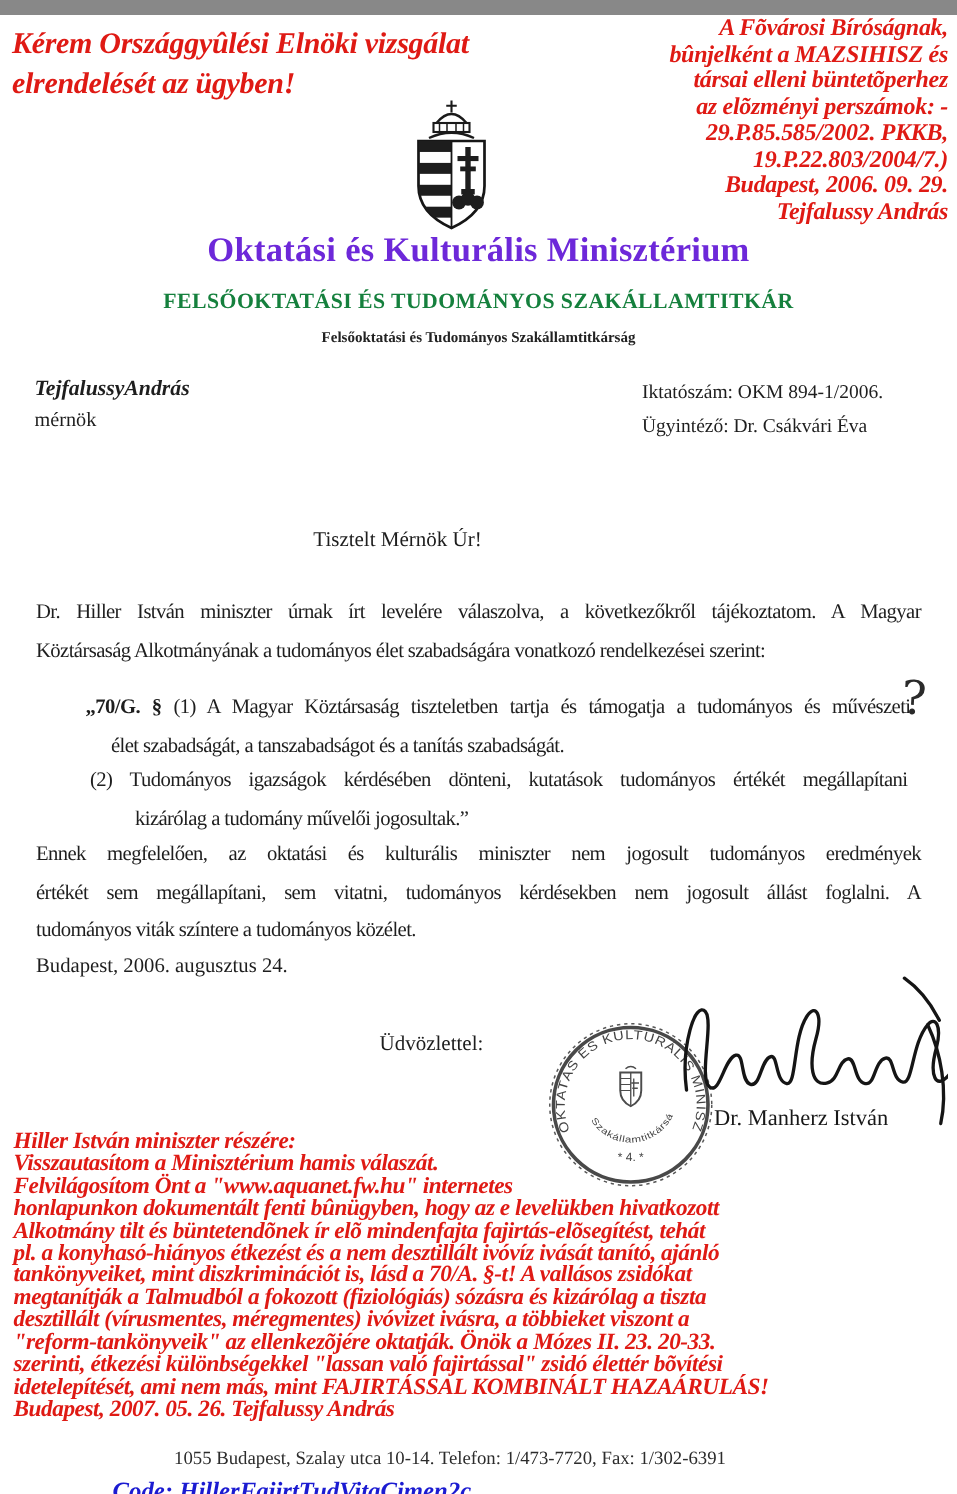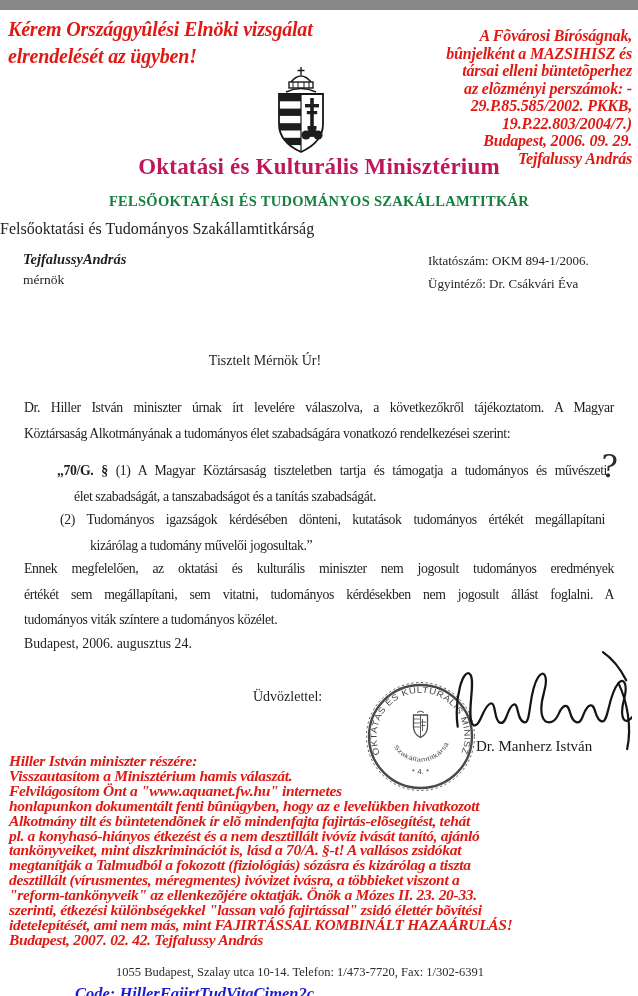--- a/index.html
+++ b/index.html
@@ -4,31 +4,31 @@
 <style>
   html,body{margin:0;padding:0;background:#888;}
   .page{
     position:relative;width:638px;height:996px;margin:10px auto;
     background:#ffffff;overflow:hidden;
     font-family:"Liberation Serif", serif;color:#1e1e1e;
   }
   
   .note{font-weight:bold;font-style:italic;color:#df1a14;}
   .note-topleft{position:absolute;left:8px;top:6px;font-size:20px;line-height:27px;letter-spacing:-0.2px;}
-  .note-topright{position:absolute;right:6px;top:17px;text-align:right;font-size:16px;line-height:17.5px;letter-spacing:-0.2px;}
+  .note-topright{position:absolute;right:6px;top:0;text-align:right;font-size:16px;line-height:17.5px;letter-spacing:-0.2px;}
   .red-block{position:absolute;left:9px;top:744px;width:624px;font-size:15.5px;line-height:14.9px;letter-spacing:-0.3px;}
   .code-line{position:absolute;left:75px;top:974px;font-weight:bold;font-style:italic;color:#1b1bd1;font-size:16.5px;}
   
   .coa{position:absolute;left:272px;top:56px;}
   .ministry-title{position:absolute;left:0;top:144px;width:100%;text-align:center;
-    font-weight:bold;font-size:23px;letter-spacing:0.2px;color:#be185d;}
+    font-weight:bold;font-size:23px;letter-spacing:0.2px;color:#6d28d9;}
   .dept-upper{position:absolute;left:0;top:183px;width:100%;text-align:center;
     font-weight:bold;font-size:14.5px;letter-spacing:0.3px;color:#15803d;}
-  .dept-lower{position:absolute;left:0;top:210px;width:100%;text-align:left;
-    font-weight:normal;font-size:16px;color:#222;}
+  .dept-lower{position:absolute;left:0;top:210px;width:100%;text-align:center;
+    font-weight:bold;font-size:10px;color:#222;}
   
   .recipient-name{position:absolute;left:23px;top:241px;font-weight:bold;font-style:italic;font-size:14.5px;}
   .recipient-title{position:absolute;left:23px;top:262px;font-size:13.5px;}
   .file-number{position:absolute;left:428px;top:243px;font-size:13px;}
   .case-handler{position:absolute;left:428px;top:266px;font-size:13px;}
   
   .salutation{position:absolute;left:120px;top:343px;width:290px;text-align:center;font-size:14px;}
   .bodyline{font-size:13.8px;letter-spacing:-0.4px;line-height:25.5px;white-space:normal;}
   .p1{position:absolute;left:24px;top:385px;width:590px;}
   .q1{position:absolute;left:57px;top:448px;width:550px;}
@@ -175,19 +175,19 @@
     <div>Felvilágosítom Önt a "www.aquanet.fw.hu" internetes</div>
     <div>honlapunkon dokumentált fenti bûnügyben, hogy az e levelükben hivatkozott</div>
     <div>Alkotmány tilt és büntetendõnek ír elõ mindenfajta fajirtás-elõsegítést, tehát</div>
     <div>pl. a konyhasó-hiányos étkezést és a nem desztillált ivóvíz ivását tanító, ajánló</div>
     <div> tankönyveiket, mint diszkriminációt is, lásd a 70/A. §-t! A vallásos zsidókat</div>
     <div>megtanítják a Talmudból a fokozott (fiziológiás) sózásra és kizárólag a tiszta</div>
     <div>desztillált (vírusmentes, méregmentes) ivóvizet ivásra, a többieket viszont a</div>
     <div>"reform-tankönyveik" az ellenkezõjére oktatják. Önök a Mózes II. 23. 20-33.</div>
     <div>szerinti, étkezési különbségekkel "lassan való fajirtással" zsidó élettér bõvítési</div>
     <div>idetelepítését, ami nem más, mint FAJIRTÁSSAL KOMBINÁLT HAZAÁRULÁS!</div>
-    <div>Budapest, 2007. 02. 42. Tejfalussy András</div>
+    <div>Budapest, 2007. 05. 26. Tejfalussy András</div>
   </div>
 
   <div class="footer-address">1055 Budapest, Szalay utca 10-14. Telefon: 1/473-7720, Fax: 1/302-6391</div>
   <div class="code-line">Code: HillerFajirtTudVitaCimen2c</div>
 
 </div>
 
 </body></html>

